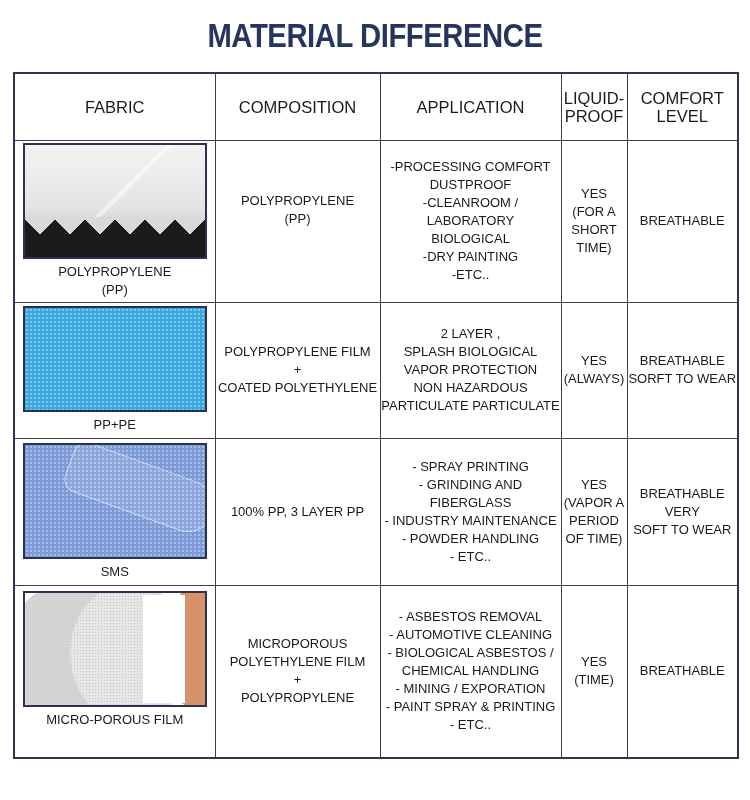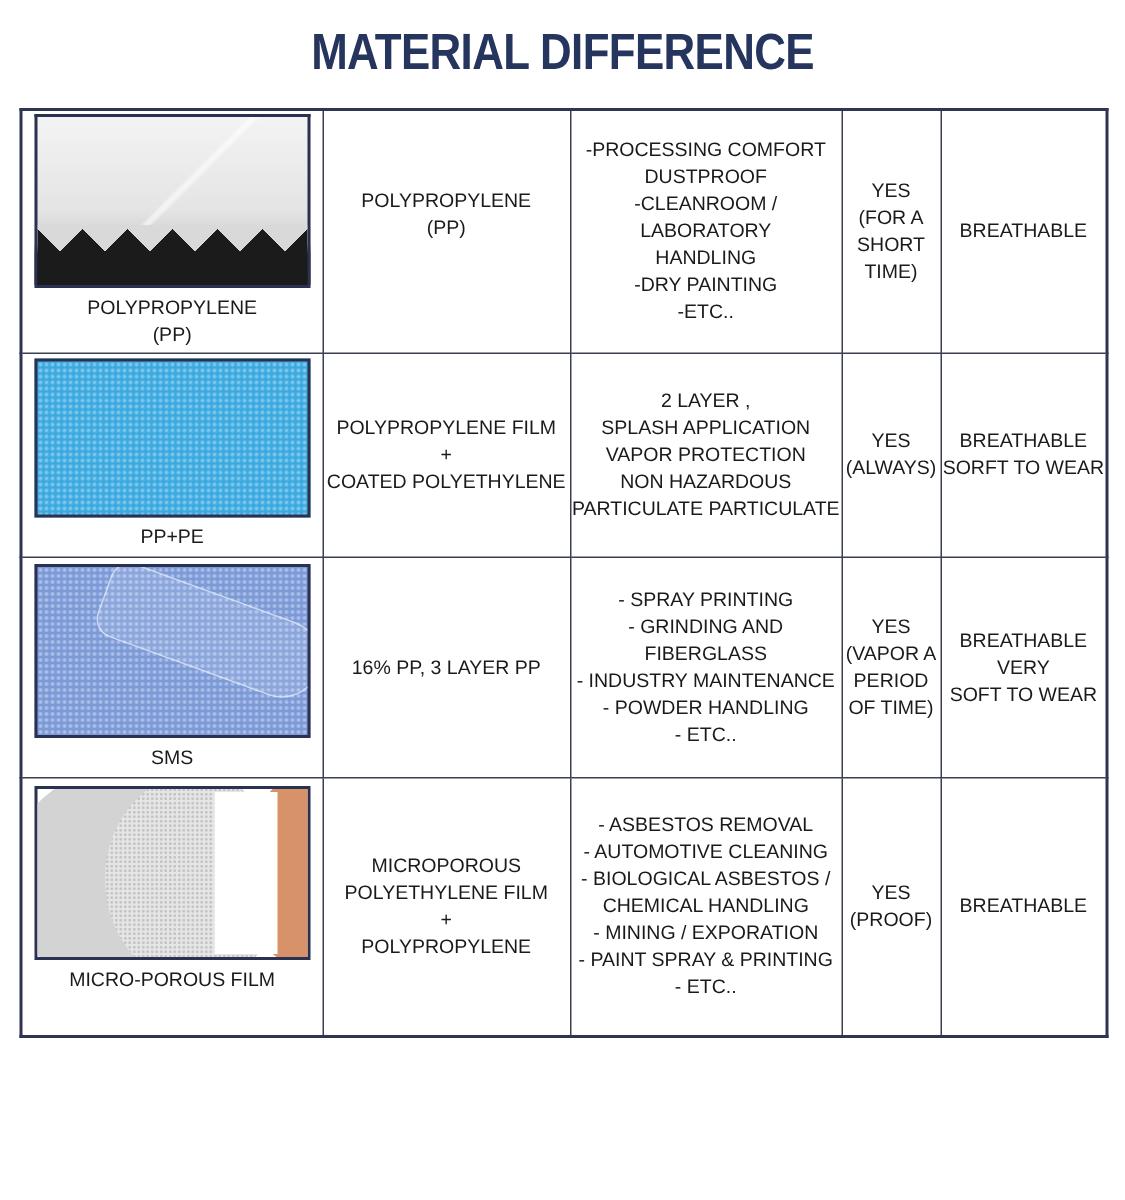--- a/index.html
+++ b/index.html
@@ -58,41 +58,60 @@
 
 <table class="mat">
   <colgroup>
     <col style="width:201px">
       <col style="width:165px">
       <col style="width:181px">
       <col style="width:66px">
       <col style="width:111px">
   </colgroup>
   <tbody>
+      <tr style="height:67px">
+    <th>
+          <span class="line">FABRIC</span>
+        </th>
+    <th>
+          <span class="line">COMPOSITION</span>
+        </th>
+    <th>
+          <span class="line">APPLICATION</span>
+        </th>
+    <th>
+          <span class="line">LIQUID-</span>
+          <span class="line">PROOF</span>
+        </th>
+    <th>
+          <span class="line">COMFORT</span>
+          <span class="line">LEVEL</span>
+        </th>
+  </tr>
 
   <tr style="height:162px">
     <td>
       <div class="thumb thumb-pp">
             <div class="zig"></div>
           </div>
       <span class="caption">
         <span class="line">POLYPROPYLENE</span>
         <span class="line">(PP)</span>
       </span>
     </td>
     <td style="padding-bottom:22px">
       <span class="line">POLYPROPYLENE</span>
       <span class="line">(PP)</span>
     </td>
     <td>
       <span class="line">-PROCESSING COMFORT</span>
       <span class="line">DUSTPROOF</span>
       <span class="line">-CLEANROOM /</span>
       <span class="line">LABORATORY</span>
-      <span class="line">HANDLING</span>
+      <span class="line">BIOLOGICAL</span>
       <span class="line">-DRY PAINTING</span>
       <span class="line">-ETC..</span>
     </td>
     <td>
       <span class="line">YES</span>
       <span class="line">(FOR A</span>
       <span class="line">SHORT</span>
       <span class="line">TIME)</span>
     </td>
     <td>
@@ -107,21 +126,21 @@
         <span class="line">PP+PE</span>
       </span>
     </td>
     <td>
       <span class="line">POLYPROPYLENE FILM</span>
       <span class="line">+</span>
       <span class="line">COATED POLYETHYLENE</span>
     </td>
     <td>
       <span class="line">2 LAYER ,</span>
-      <span class="line">SPLASH APPLICATION</span>
+      <span class="line">SPLASH BIOLOGICAL</span>
       <span class="line">VAPOR PROTECTION</span>
       <span class="line">NON HAZARDOUS</span>
       <span class="line">PARTICULATE PARTICULATE</span>
     </td>
     <td>
       <span class="line">YES</span>
       <span class="line">(ALWAYS)</span>
     </td>
     <td>
       <span class="line">BREATHABLE</span>
@@ -132,21 +151,21 @@
   <tr style="height:147px">
     <td>
       <div class="thumb thumb-sms">
             <div class="drop"></div>
           </div>
       <span class="caption">
         <span class="line">SMS</span>
       </span>
     </td>
     <td>
-      <span class="line">16% PP, 3 LAYER PP</span>
+      <span class="line">100% PP, 3 LAYER PP</span>
     </td>
     <td>
       <span class="line">- SPRAY PRINTING</span>
       <span class="line">- GRINDING AND</span>
       <span class="line">FIBERGLASS</span>
       <span class="line">- INDUSTRY MAINTENANCE</span>
       <span class="line">- POWDER HANDLING</span>
       <span class="line">- ETC..</span>
     </td>
     <td>
@@ -184,20 +203,20 @@
       <span class="line">- ASBESTOS REMOVAL</span>
       <span class="line">- AUTOMOTIVE CLEANING</span>
       <span class="line">- BIOLOGICAL ASBESTOS /</span>
       <span class="line">CHEMICAL HANDLING</span>
       <span class="line">- MINING / EXPORATION</span>
       <span class="line">- PAINT SPRAY &amp; PRINTING</span>
       <span class="line">- ETC..</span>
     </td>
     <td>
       <span class="line">YES</span>
-      <span class="line">(PROOF)</span>
+      <span class="line">(TIME)</span>
     </td>
     <td>
       <span class="line">BREATHABLE</span>
     </td>
   </tr>
 </tbody>
   </table>
 
 </body></html>

